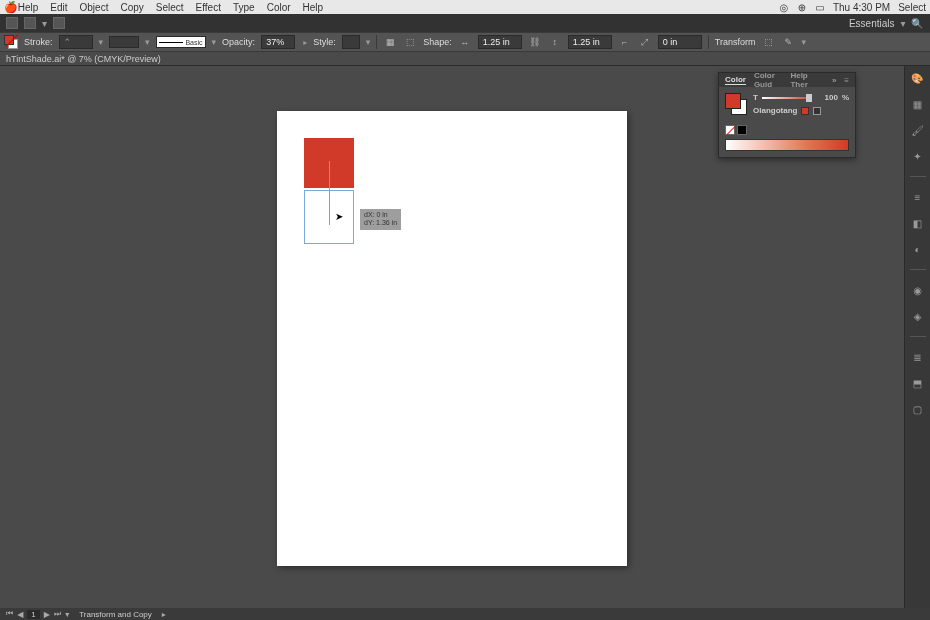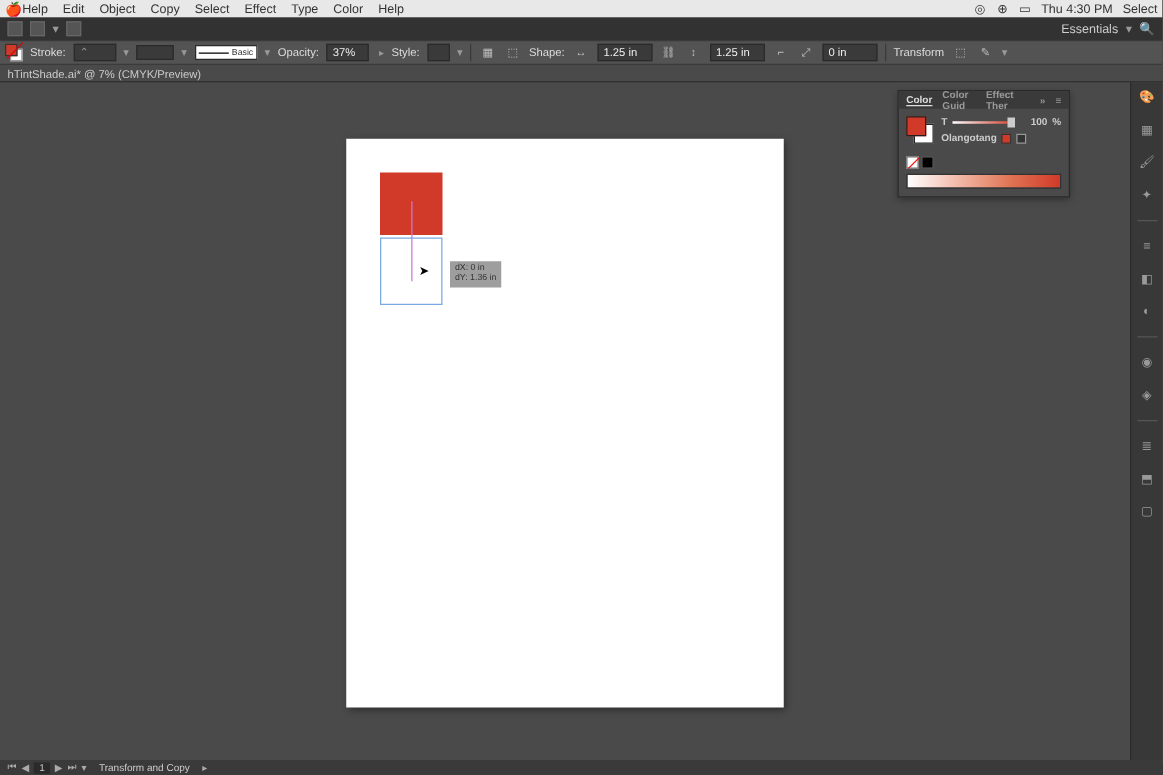--- a/index.html
+++ b/index.html
@@ -203,21 +203,21 @@
     <div class="dock-icon">⬒</div>
     <div class="dock-icon">▢</div>
   </div>
 
 </div>
 
 <div class="color-panel">
   <div class="color-tabs">
     <span class="active">Color</span>
     <span>Color Guid</span>
-    <span>Effect Ther</span>
+    <span>Help Ther</span>
     <span class="flexgap"></span>
     <span>»</span>
     <span>≡</span>
   </div>
   <div class="color-body">
     <div class="color-swatch-big">
       <div class="csb back"></div>
       <div class="csb front"></div>
     </div>
     <div class="tint-row">

